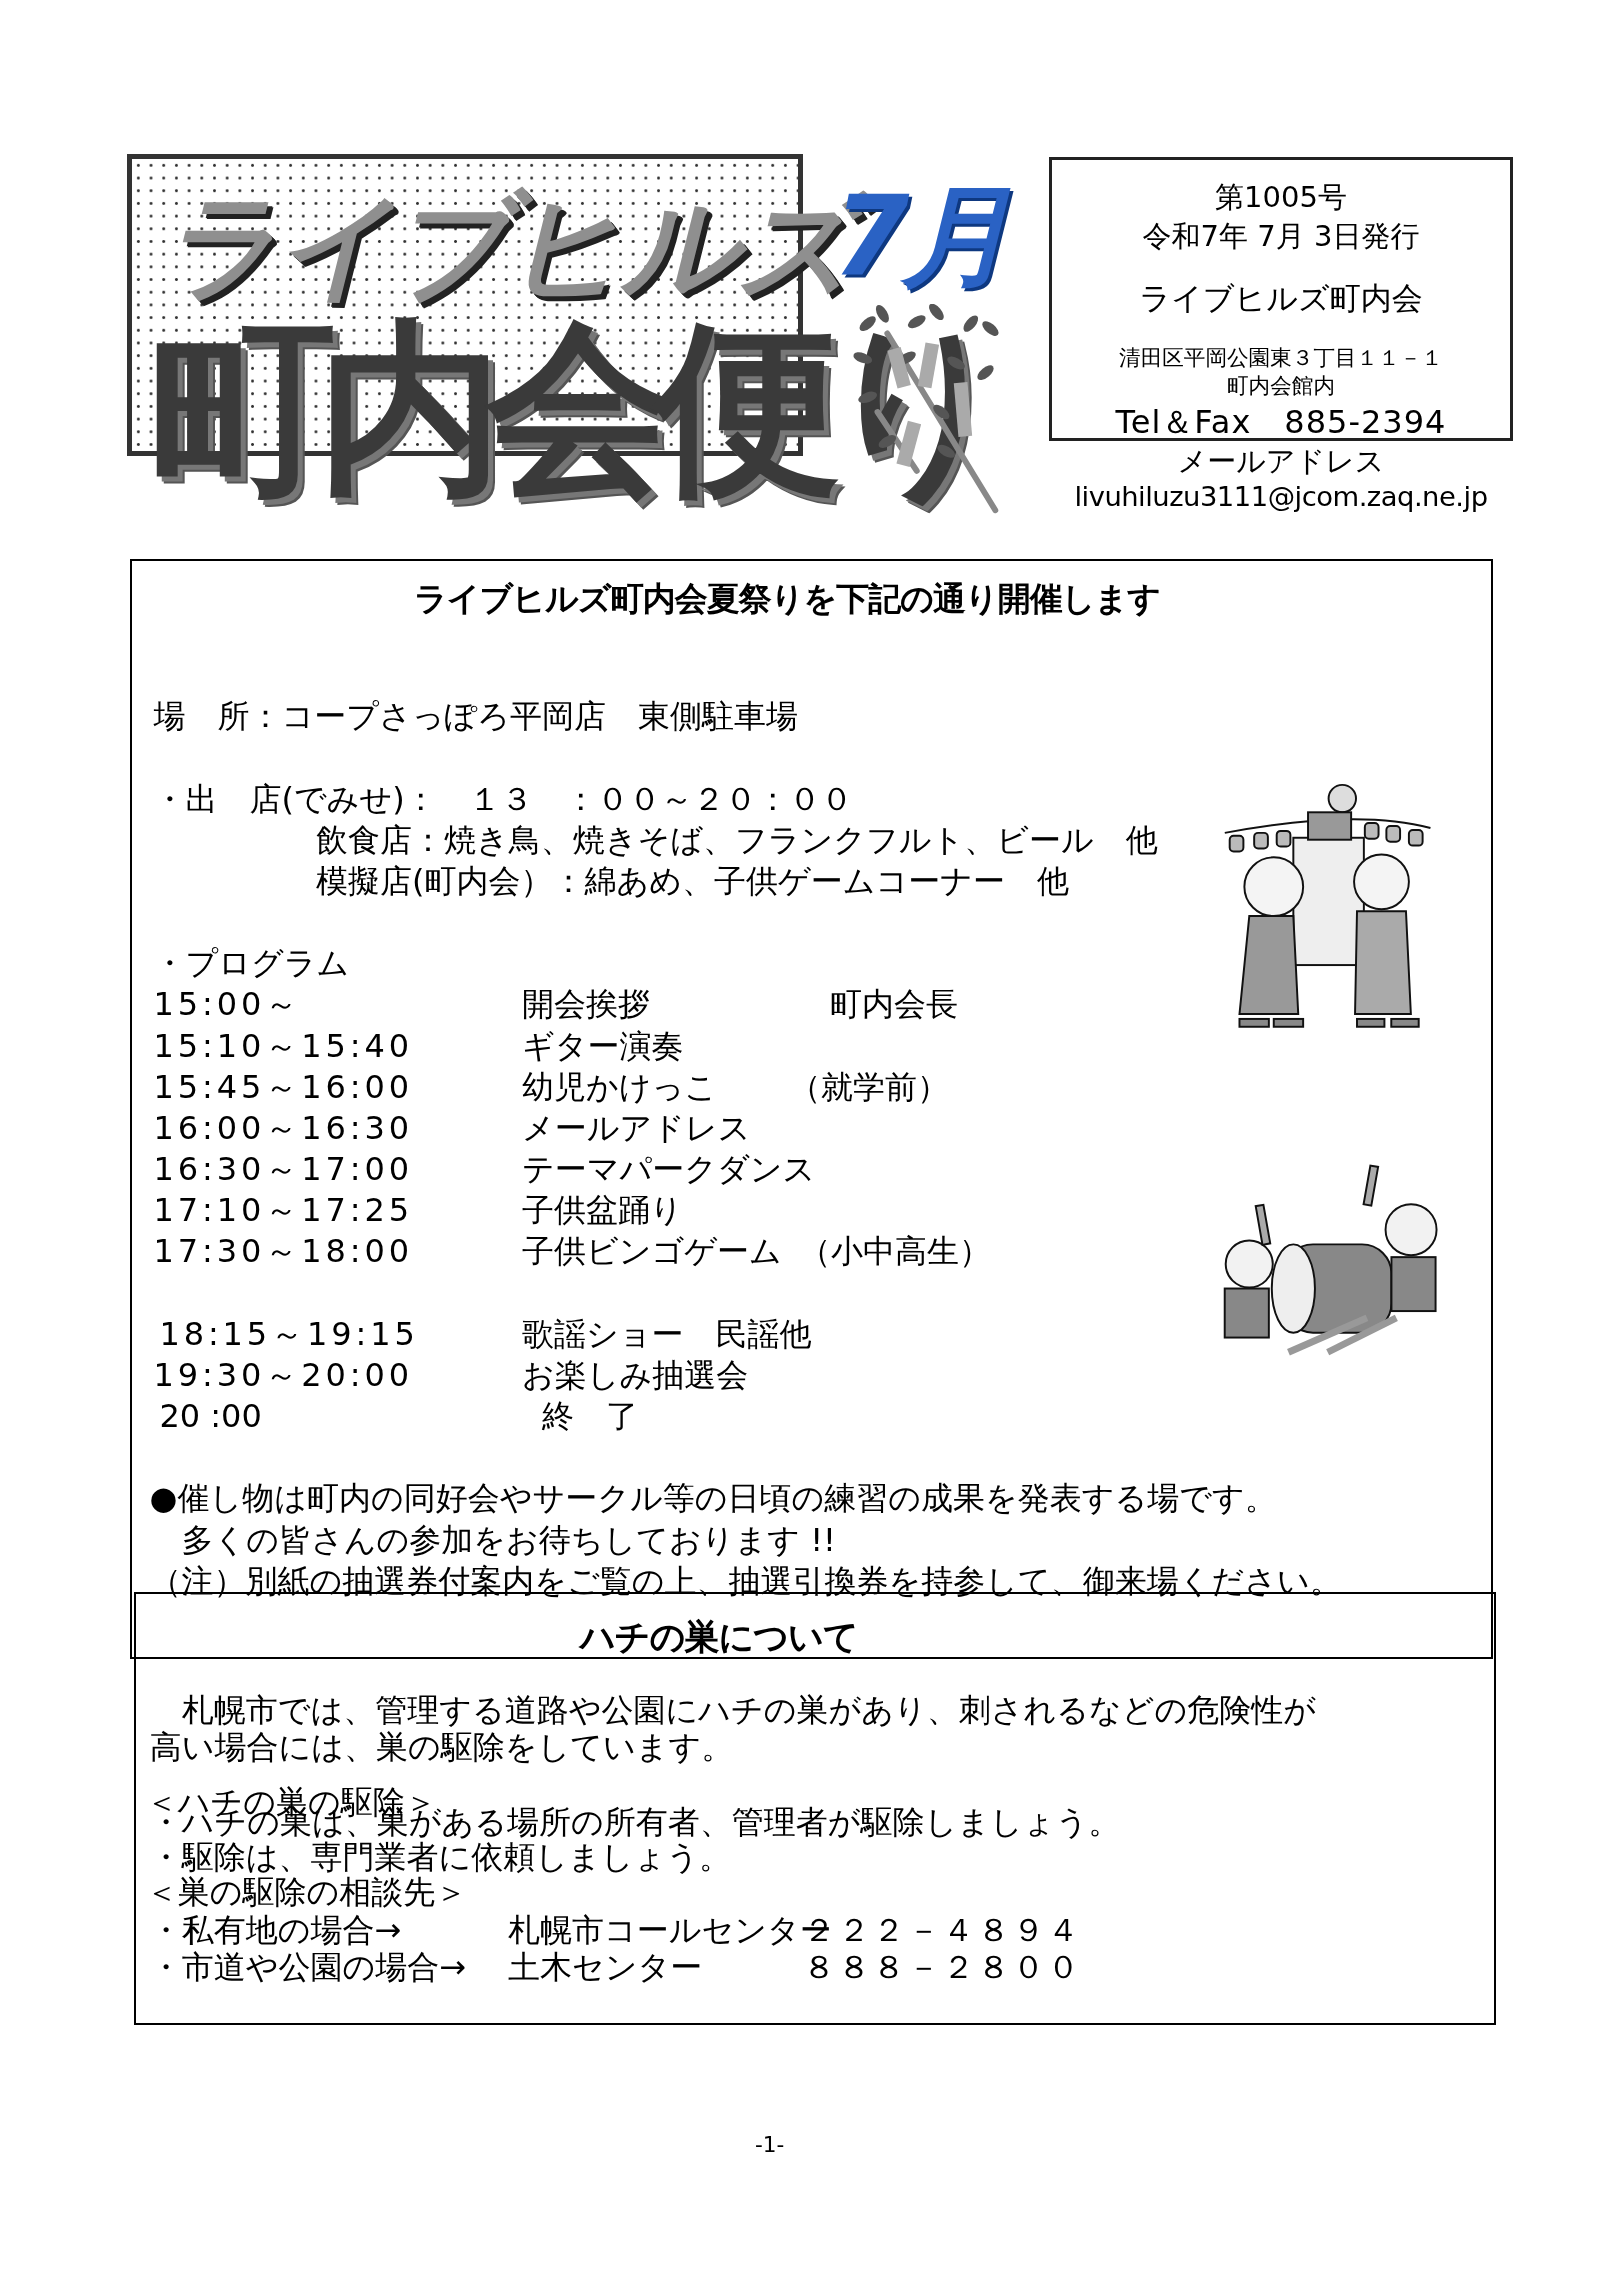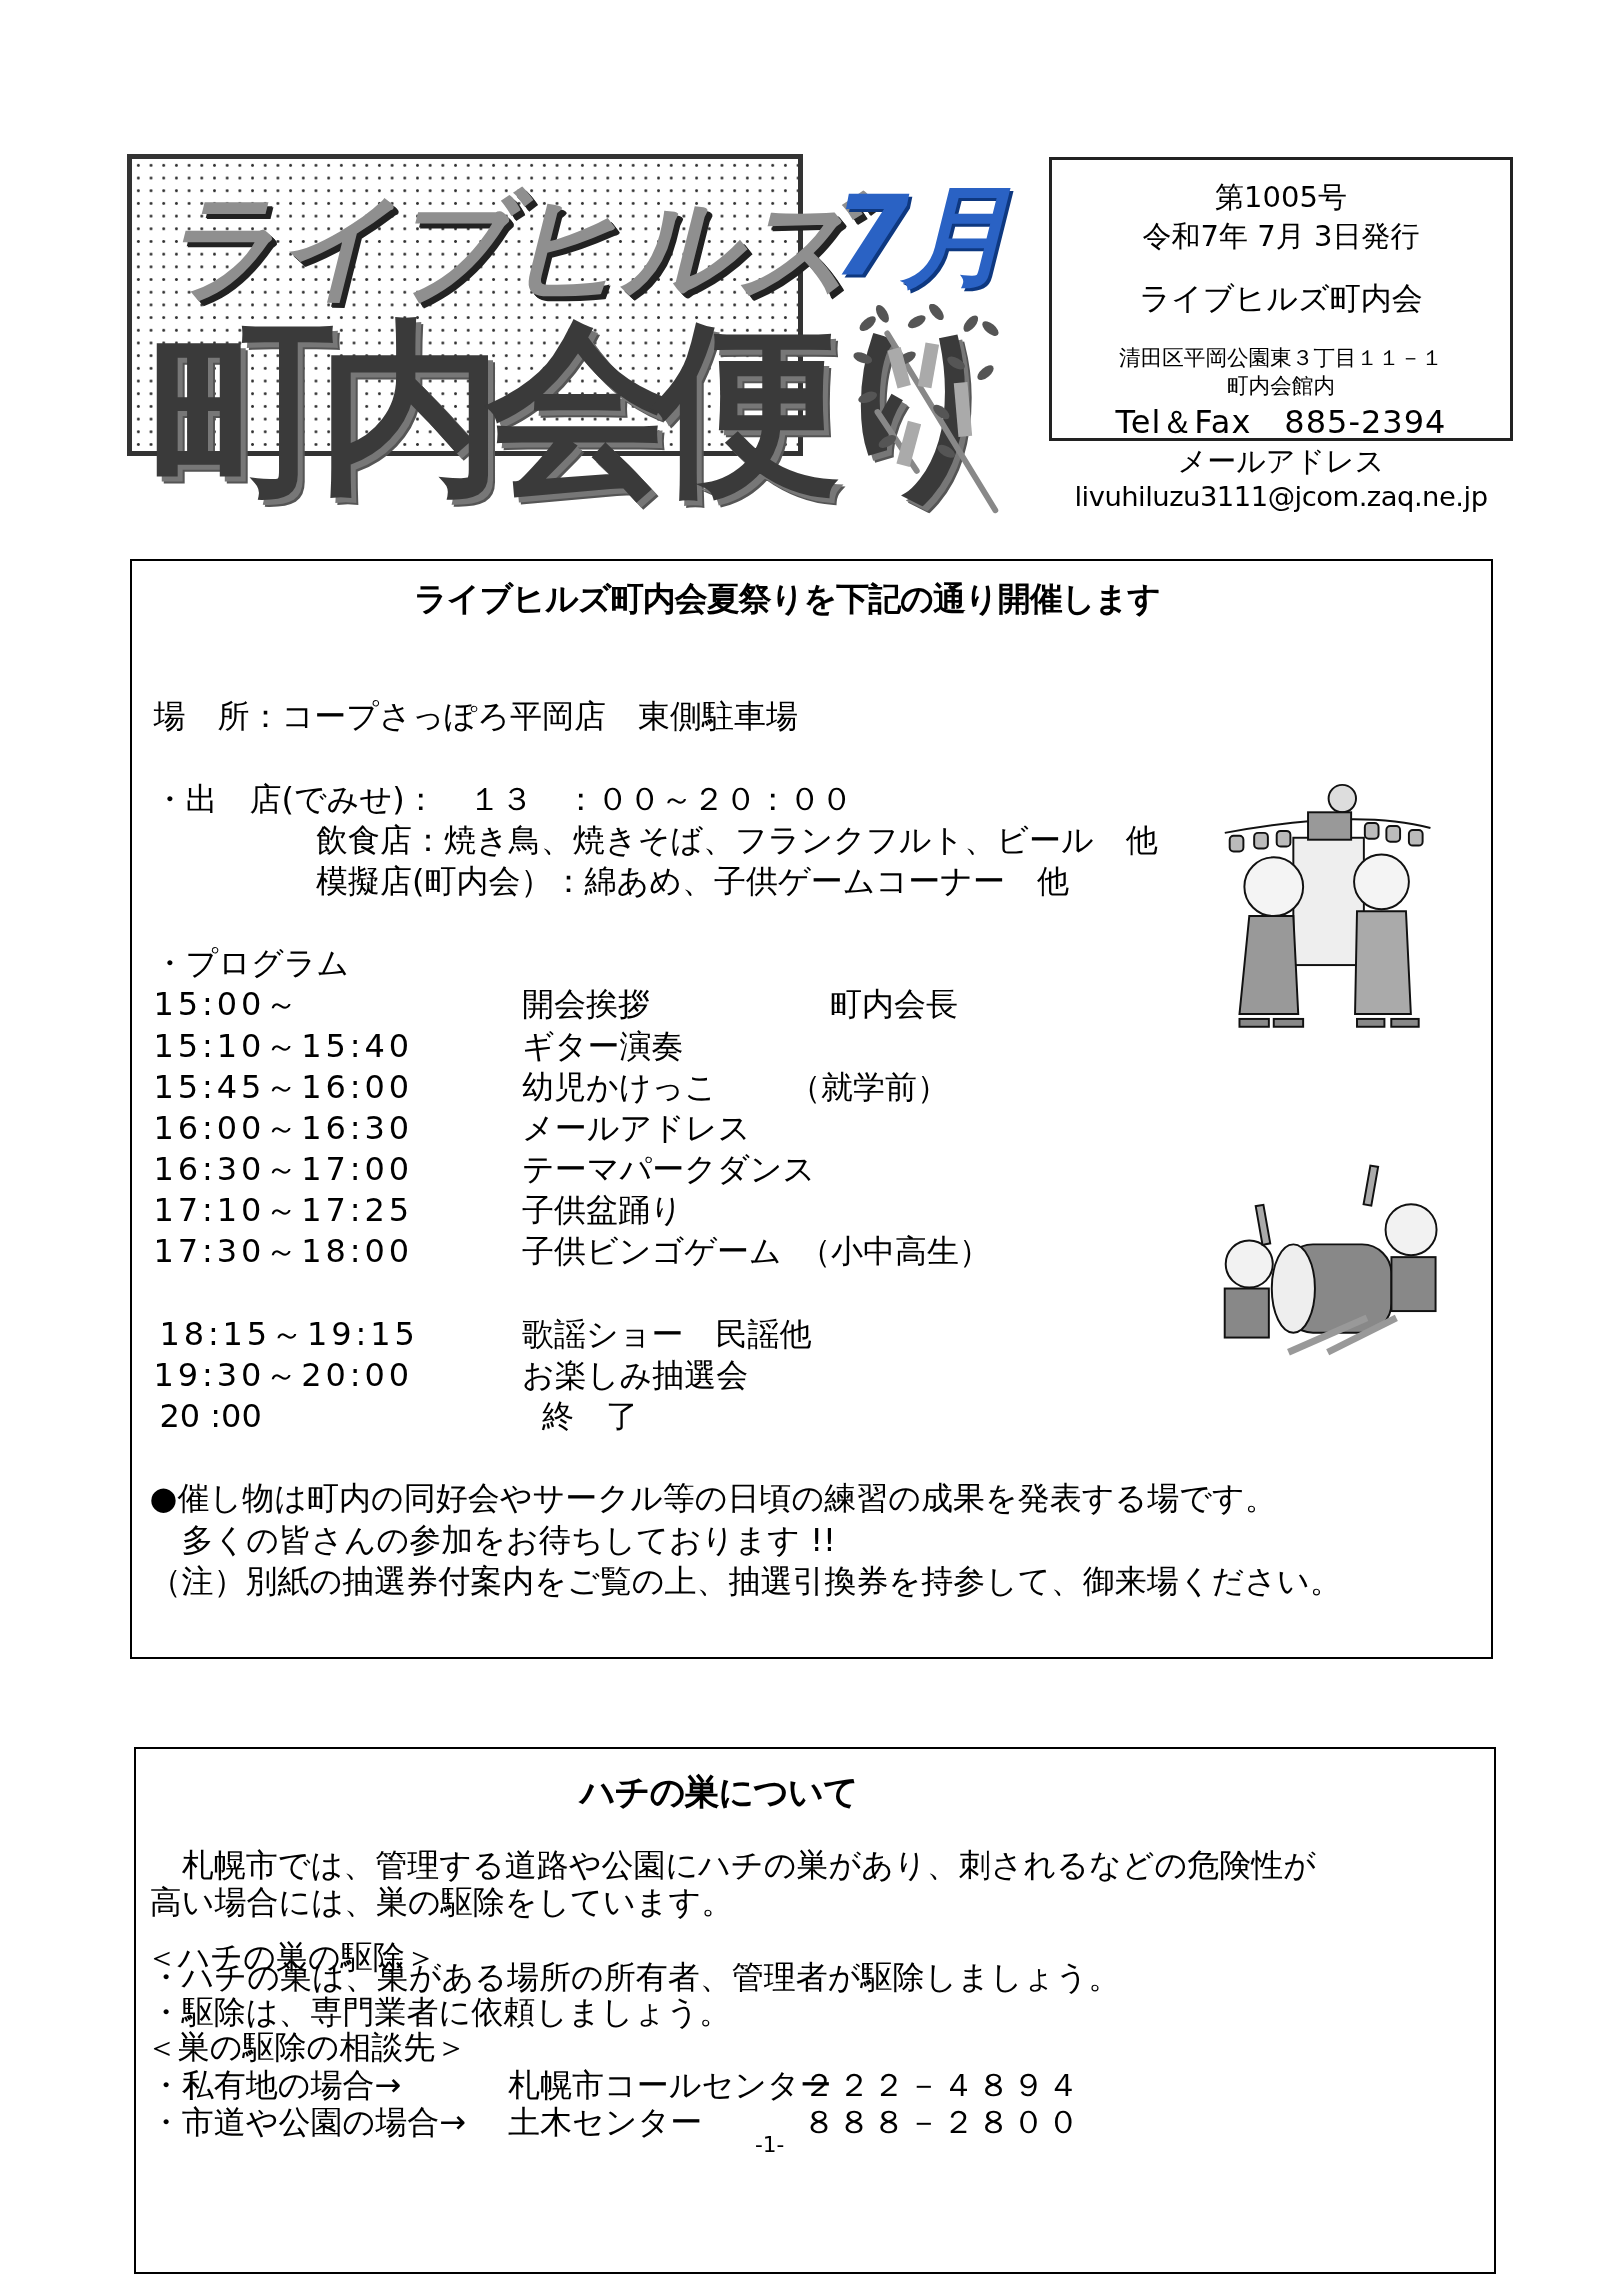--- a/index.html
+++ b/index.html
@@ -34,21 +34,21 @@
   .i-org   { position:absolute; left:0; right:0; top:118px; font-size:31px; }
   .i-addr  { position:absolute; left:0; right:0; top:183px; font-size:21.6px; }
   .i-hall  { position:absolute; left:0; right:0; top:211px; font-size:21.6px; }
   .i-tel   { position:absolute; left:0; right:0; top:241px; font-size:32px; letter-spacing:1px; }
   .i-mailh { position:absolute; left:0; right:0; top:282px; font-size:29px; }
   .i-mail  { position:absolute; left:0; right:0; top:321px; font-size:27.4px; letter-spacing:-0.5px; }
 
   
   .box { border:2.9px solid #000; box-sizing:border-box; }
   .box1 { left:130px; top:559px; width:1363px; height:1100px; }
-  .box2 { left:134px; top:1747px; width:1362px; height:527px; }
+  .box2 { left:134px; top:1592px; width:1362px; height:433px; }
 
   .title { position:absolute; font-weight:bold; white-space:nowrap; font-size:33px; letter-spacing:-1px; }
   .t { position:absolute; font-size:32px; white-space:nowrap; line-height:1; }
   .mono { letter-spacing:3.9px; }
 
   .ill1 { left:1210px; top:779px; width:294px; height:284px; }
   .ill2 { left:1210px; top:1161px; width:255px; height:206px; }
 
   .pageno { left:755px; top:2132px; font-size:21.6px; }
 </style>

